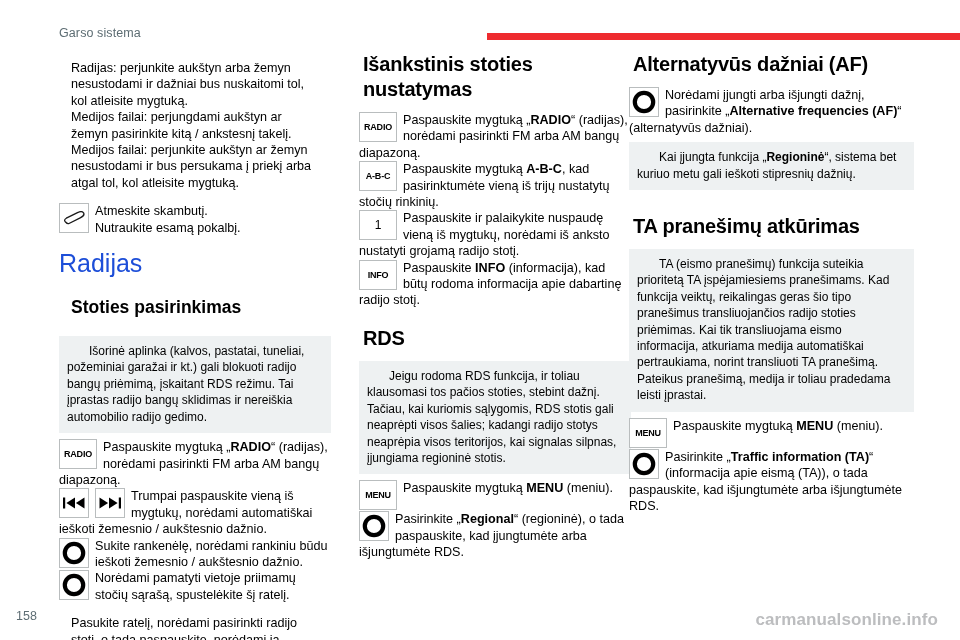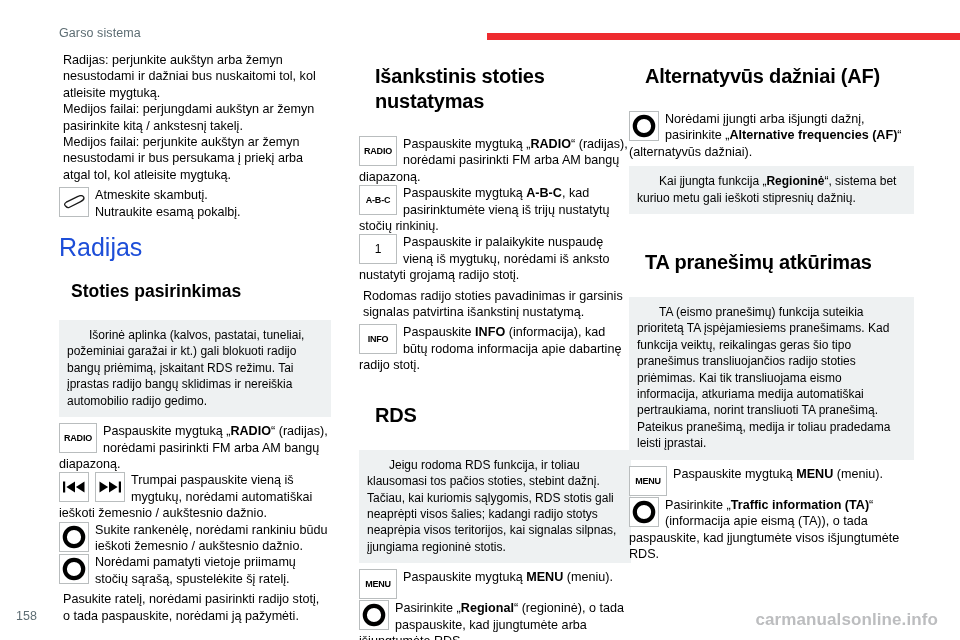--- a/index.html
+++ b/index.html
@@ -55,21 +55,21 @@
     width: 272px;
     font-size: 12.6px;
     line-height: 16.4px;
   }
   .col-1 { left: 59px; }
   .col-2 { left: 359px; }
   .col-3 { left: 629px; width: 285px; }
 
   
   p.body-text {
-    margin: 4px;
+    margin: 12px;
     padding: 0;
     font-size: 12.6px;
     line-height: 16.4px;
     color: #000;
   }
   .spacer-sm { height: 6px; }
   .spacer-md { height: 13px; }
   .spacer-lg { height: 20px; }
 
   h2.section-title {
@@ -82,21 +82,21 @@
   }
   h3.sub-title {
     margin: 12px;
     padding: 0;
     font-size: 17.5px;
     line-height: 22px;
     font-weight: bold;
     color: #000;
   }
   h3.sub-title-lg {
-    margin: 16px;
+    margin: 4px;
     padding: 0;
     font-size: 20px;
     line-height: 25px;
     font-weight: bold;
     color: #000;
     letter-spacing: -0.2px;
   }
 
   
   .icon-row {
@@ -291,21 +291,20 @@
       <span class="txt"><span>Paspauskite mygtuką </span><strong>A-B-C</strong><span>, kad pasirinktumėte vieną iš trijų nustatytų stočių rinkinių.</span></span>
     </div>
 
     <div class="icon-row">
       <span class="icon-box wide">
         <span class="icon-label num">1</span>
       </span>
       <span class="txt">Paspauskite ir palaikykite nuspaudę vieną iš mygtukų, norėdami iš anksto nustatyti grojamą radijo stotį.</span>
     </div>
 
-    <p class="body-text">Rodomas radijo stoties pavadinimas ir garsinis signalas patvirtina išankstinį nustatymą.</p>
 
     <div class="icon-row">
       <span class="icon-box wide">
         <span class="icon-label">INFO</span>
       </span>
       <span class="txt"><span>Paspauskite </span><strong>INFO</strong><span> (informacija), kad būtų rodoma informacija apie dabartinę radijo stotį.</span></span>
     </div>
 
     <div class="spacer-md"></div>
     <h3 class="sub-title-lg">RDS</h3>
@@ -379,19 +378,19 @@
       </span>
       <span class="txt"><span>Paspauskite mygtuką </span><strong>MENU</strong><span> (meniu).</span></span>
     </div>
 
     <div class="icon-row">
       <span class="icon-box">
         <svg class="icon-svg" width="24" height="24" viewBox="0 0 24 24">
           <circle cx="12" cy="12" r="9.2" fill="none" stroke="#000" stroke-width="4.2"></circle>
         </svg>
       </span>
-      <span class="txt"><span>Pasirinkite „</span><strong>Traffic information (TA)</strong><span>“ (informacija apie eismą (TA)), o tada paspauskite, kad įjungtumėte visos išjungtumėte RDS.</span></span>
+      <span class="txt"><span>Pasirinkite „</span><strong>Traffic information (TA)</strong><span>“ (informacija apie eismą (TA)), o tada paspauskite, kad išjungtumėte arba išjungtumėte RDS.</span></span>
     </div>
   </div>
 </div>
 
 <div class="page-number">158</div>
 <div class="watermark">carmanualsonline.info</div>
 
 </body></html>

